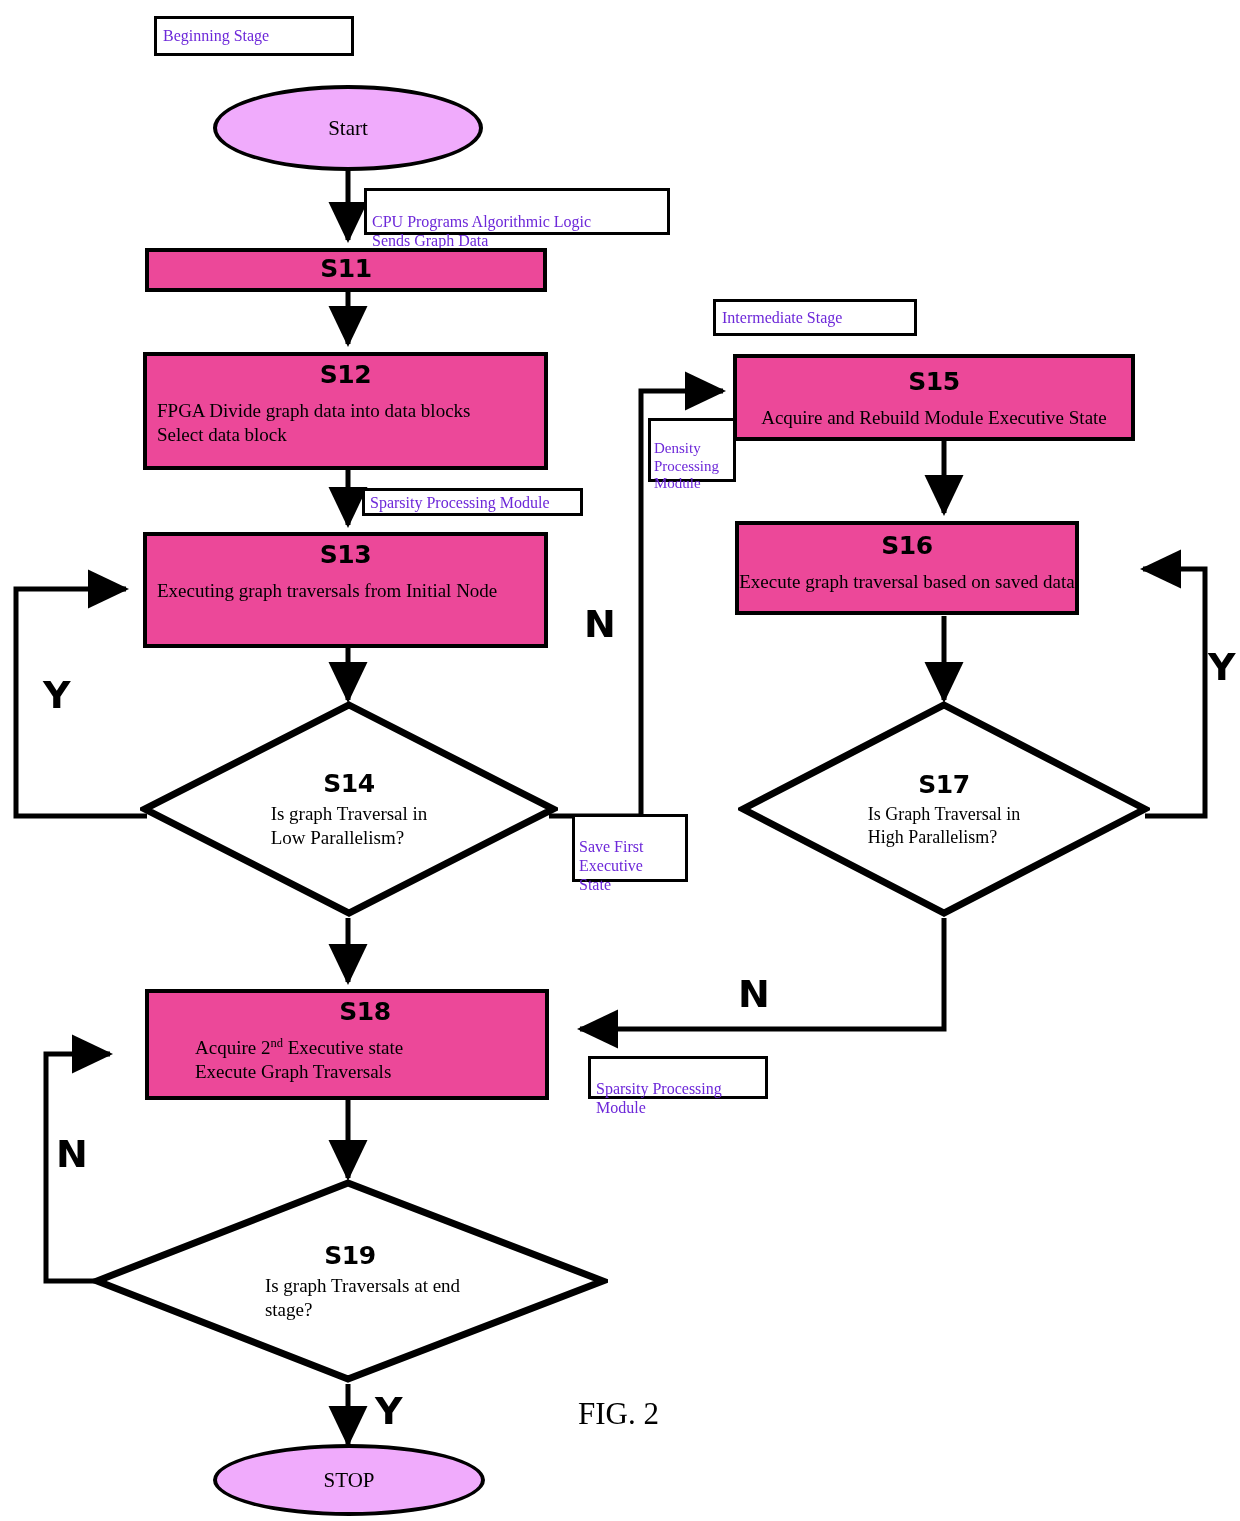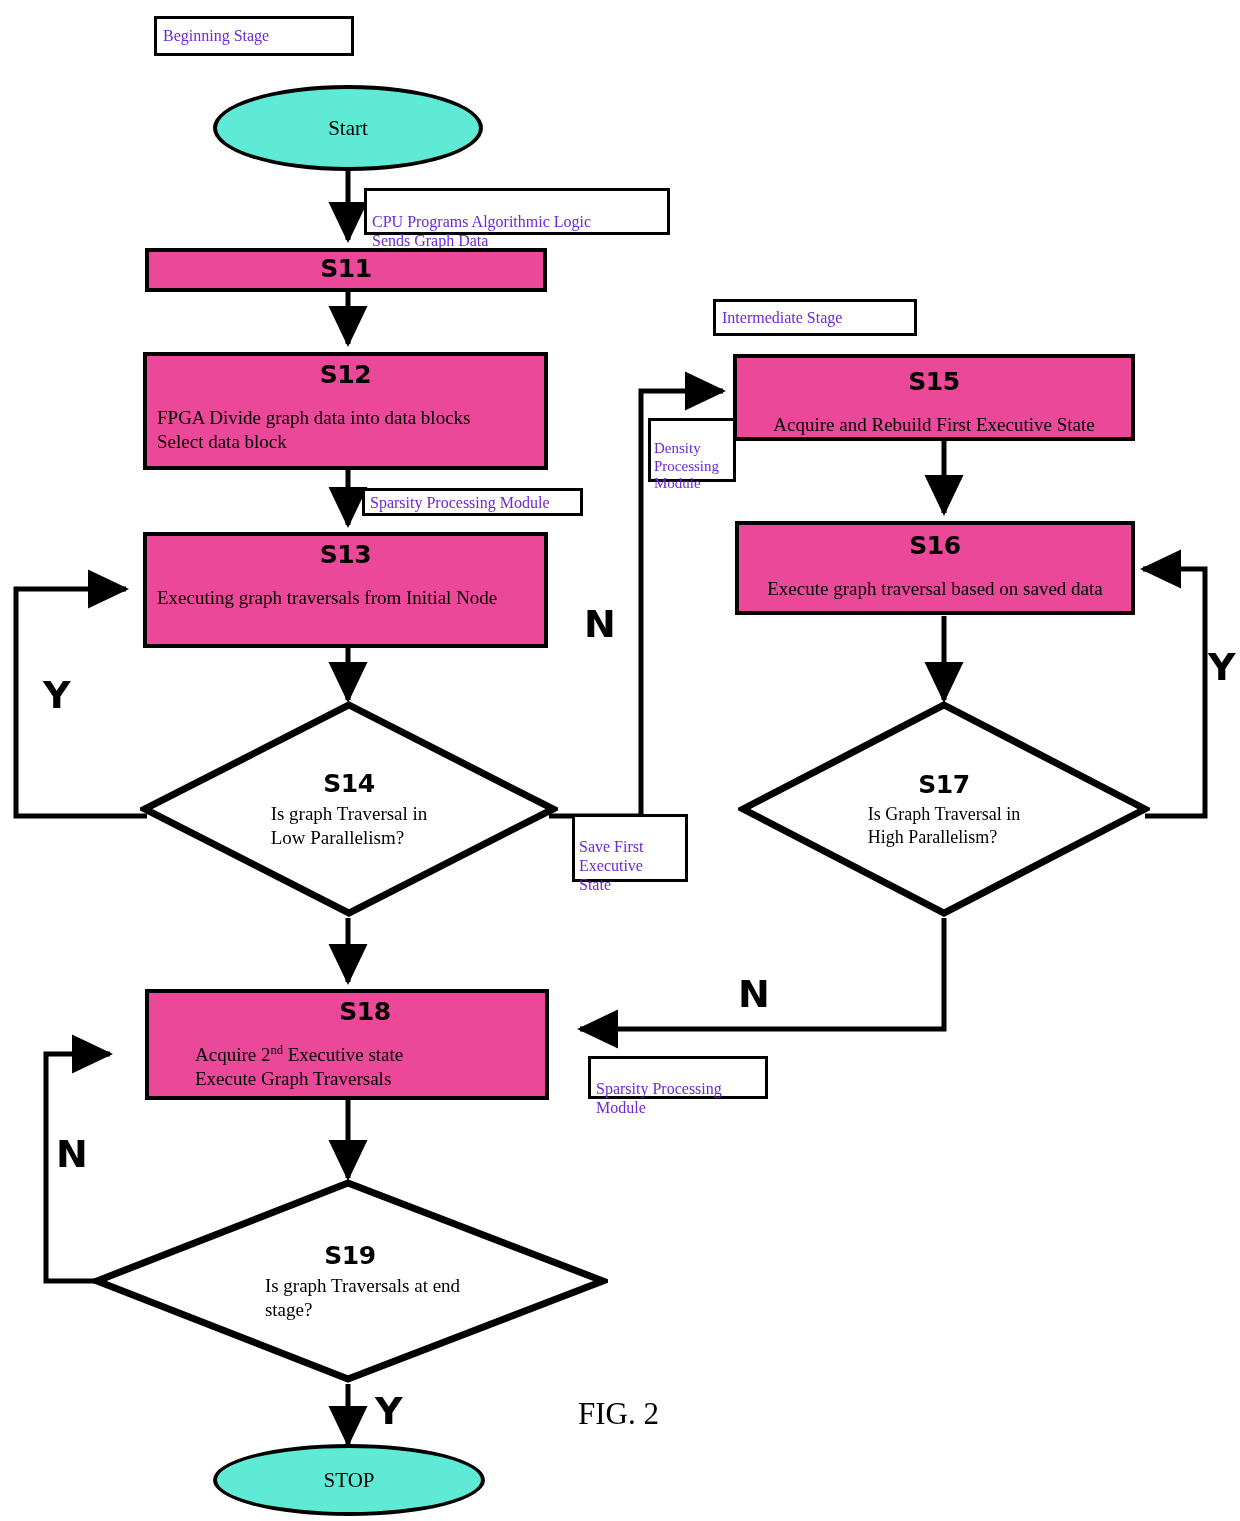--- a/index.html
+++ b/index.html
@@ -47,30 +47,30 @@
     letter-spacing: -0.5px;
     color: #000;
     margin-top: 4px;
   }
   .step-body {
     display: block;
     font-family: "Liberation Serif", "DejaVu Serif", serif;
     font-size: 19px;
     line-height: 1.25;
     color: #000;
-    margin-top: 17px;
+    margin-top: 10px;
   }
   .step-body.ctr { text-align: center; }
   .step-body.left { text-align: left; padding-left: 10px; }
   .terminator {
     position: absolute;
     box-sizing: border-box;
     border: 4px solid #000;
     border-radius: 50%;
-    background: #5eead4;
+    background: #f0abfc;
     display: flex;
     align-items: center;
     justify-content: center;
     font-family: "Liberation Serif", "DejaVu Serif", serif;
     font-size: 21px;
     color: #000;
   }
   .diamond-wrap {
     position: absolute;
   }
@@ -207,24 +207,24 @@
 Select data block</span>
   </div>
 
   <div class="node" style="left:143px; top:532px; width:405px; height:116px;">
     <span class="step-id">S13</span>
     <span class="step-body left" style="white-space:pre-line;">Executing graph traversals from Initial Node</span>
   </div>
 
   <div class="node" style="left:733px; top:354px; width:402px; height:87px;">
     <span class="step-id" style="margin-top:9px;">S15</span>
-    <span class="step-body ctr">Acquire and Rebuild First Executive State</span>
-  </div>
-
-  <div class="node" style="left:735px; top:521px; width:400px; height:94px;">
+    <span class="step-body ctr">Acquire and Rebuild Module Executive State</span>
+  </div>
+
+  <div class="node" style="left:735px; top:521px; width:344px; height:94px;">
     <span class="step-id" style="margin-top:6px;">S16</span>
     <span class="step-body ctr">Execute graph traversal based on saved data</span>
   </div>
 
   <div class="node" style="left:145px; top:989px; width:404px; height:111px;padding-left:36px;">
     <span class="step-id">S18</span>
     <span class="step-body left">
       <span><span>Acquire 2</span><sup>nd</sup><span> Executive state</span></span><br>
       <span>Execute Graph Traversals</span>
     </span>

